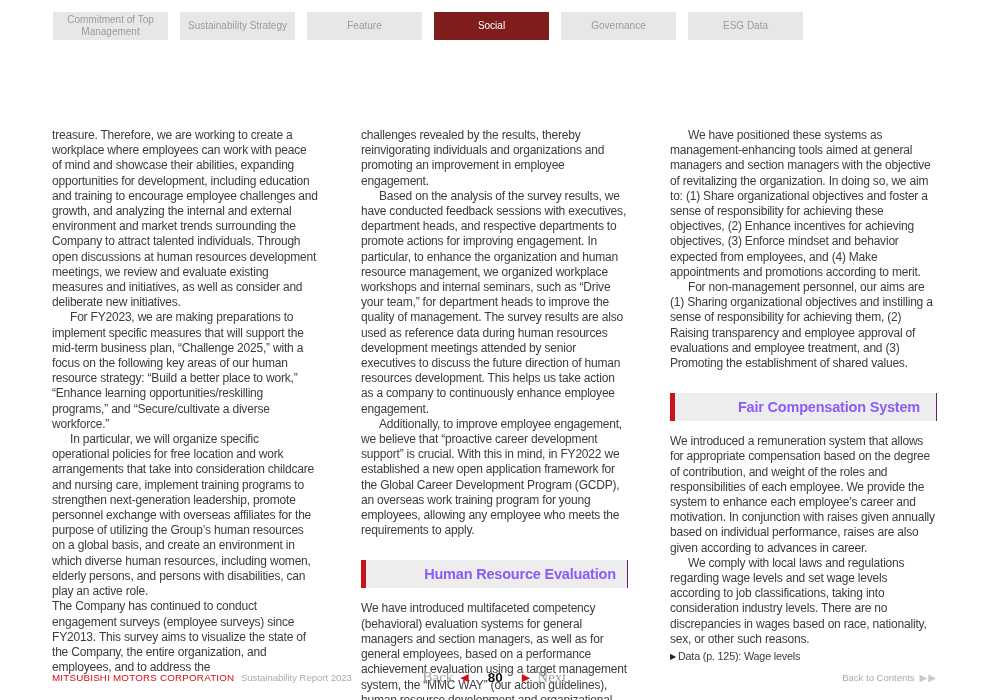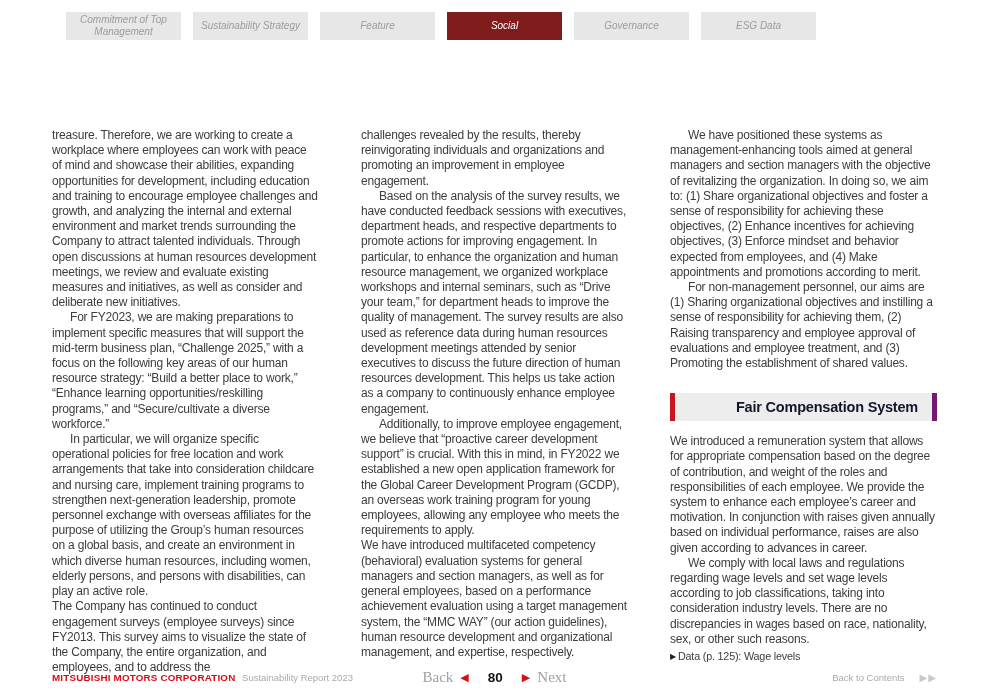--- a/index.html
+++ b/index.html
@@ -3,21 +3,21 @@
 <meta charset="utf-8">
 <style>
   * { margin:0; padding:0; box-sizing:border-box; }
   html,body { background:#ffffff; }
   .page {
     position:relative; width:990px; height:700px; background:#ffffff;
     font-family:"Liberation Sans", sans-serif; overflow:hidden;
   }
 
   
-  .nav { position:absolute; top:12px; left:66px; display:flex; gap:12px;font-style:italic; }
+  .nav { position:absolute; top:12px; left:53px; display:flex; gap:12px; }
   .tab {
     width:115px; height:28px; background:#e7e7e7; color:#9b9b9b;
     font-size:10px; line-height:1.2; display:flex; align-items:center;
     justify-content:center; text-align:center; padding:0 6px; cursor:pointer;
   }
   .tab.active { background:#7f1d1d; color:#ffffff; }
 
   
   .content {
     position:absolute; top:128px; left:52px; width:885px;
@@ -25,49 +25,49 @@
   }
   .col { flex:1; min-width:0; }
   .col p {
     font-size:12px; line-height:15.2px; letter-spacing:-0.2px;
     color:#3c3c3c; text-align:left;
   }
   .col p.indent { text-indent:1.5em; }
 
   .section-heading {
     margin:22px 0 13px; height:28px; background:#ededed;
-    border-left:5px solid #c8141f; border-right:5px solid #701a75;
+    border-left:5px solid #c8141f; border-right:1px solid #701a75;
     display:flex; align-items:center; justify-content:center;
-    font-size:14.5px; font-weight:bold; color:#0f172a; letter-spacing:-0.2px;padding-left:47px;
+    font-size:14.5px; font-weight:bold; color:#8b5cf6; letter-spacing:-0.2px;padding-left:47px;
   }
 
   .data-link {
     margin-top:3px; font-size:10.8px; color:#3c3c3c; letter-spacing:-0.2px;
     cursor:pointer; display:flex; align-items:center; gap:2px;
   }
   .data-link .marker { font-size:8px; color:#222222; }
 
   
   .footer {
     position:absolute; top:669px; left:52px; width:885px; height:18px;
     font-size:9.5px; color:#9b9b9b;
   }
   .footer-left { position:absolute; left:0; top:3px; white-space:nowrap; }
-  .footer-left .brand { color:#d70c18; font-weight:bold; font-size:9.8px; letter-spacing:0.2px; }
+  .footer-left .brand { color:#d70c18; font-weight:normal; font-size:9.8px; letter-spacing:0.2px; }
   .footer-left .report { color:#a9a9a9; margin-left:4px;margin-top:31px; }
   .footer-center {
     position:absolute; left:50%; transform:translateX(-50%); top:0;
     display:flex; align-items:center; gap:7px; white-space:nowrap;
   }
   .footer-center .arrow { color:#d70c18; font-size:11px; cursor:pointer; }
   .footer-center .page-num { font-size:13.5px; font-weight:bold; color:#111111; margin:0 12px; }
   .footer-center .nav-label { color:#a0a0a0; font-size:15px;font-family:Liberation Serif, serif; }
   .footer-right {
     position:absolute; right:0; top:3px; white-space:nowrap; cursor:pointer;
-    color:#a9a9a9; display:flex; align-items:center; gap:15px;
+    color:#a9a9a9; display:flex; align-items:center; gap:5px;
   }
   .footer-right .chevrons { color:#c9c9c9; font-size:10px; letter-spacing:1px; }
 </style>
 </head>
 <body>
 
 <div class="page">
 
   <div class="nav">
     <div class="tab">Commitment of Top Management</div>
@@ -84,20 +84,21 @@
       <p>treasure. Therefore, we are working to create a workplace where employees can work with peace of mind and showcase their abilities, expanding opportunities for development, including education and training to encourage employee challenges and growth, and analyzing the internal and external environment and market trends surrounding the Company to attract talented individuals. Through open discussions at human resources development meetings, we review and evaluate existing measures and initiatives, as well as consider and deliberate new initiatives.</p>
       <p class="indent">For FY2023, we are making preparations to implement specific measures that will support the mid-term business plan, “Challenge 2025,” with a focus on the following key areas of our human resource strategy: “Build a better place to work,” “Enhance learning opportunities/reskilling programs,” and “Secure/cultivate a diverse workforce.”</p>
       <p class="indent">In particular, we will organize specific operational policies for free location and work arrangements that take into consideration childcare and nursing care, implement training programs to strengthen next-generation leadership, promote personnel exchange with overseas affiliates for the purpose of utilizing the Group’s human resources on a global basis, and create an environment in which diverse human resources, including women, elderly persons, and persons with disabilities, can play an active role.</p>
       <p>The Company has continued to conduct engagement surveys (employee surveys) since FY2013. This survey aims to visualize the state of the Company, the entire organization, and employees, and to address the</p>
     </div>
 
     <div class="col">
       <p>challenges revealed by the results, thereby reinvigorating individuals and organizations and promoting an improvement in employee engagement.</p>
       <p class="indent">Based on the analysis of the survey results, we have conducted feedback sessions with executives, department heads, and respective departments to promote actions for improving engagement. In particular, to enhance the organization and human resource management, we organized workplace workshops and internal seminars, such as “Drive your team,” for department heads to improve the quality of management. The survey results are also used as reference data during human resources development meetings attended by senior executives to discuss the future direction of human resources development. This helps us take action as a company to continuously enhance employee engagement.</p>
       <p class="indent">Additionally, to improve employee engagement, we believe that “proactive career development support” is crucial. With this in mind, in FY2022 we established a new open application framework for the Global Career Development Program (GCDP), an overseas work training program for young employees, allowing any employee who meets the requirements to apply.</p>
+      <div class="section-heading">Human Resource Evaluation</div>
       <p>We have introduced multifaceted competency (behavioral) evaluation systems for general managers and section managers, as well as for general employees, based on a performance achievement evaluation using a target management system, the “MMC WAY” (our action guidelines), human resource development and organizational management, and expertise, respectively.</p>
     </div>
 
     <div class="col">
       <p class="indent">We have positioned these systems as management-enhancing tools aimed at general managers and section managers with the objective of revitalizing the organization. In doing so, we aim to: (1) Share organizational objectives and foster a sense of responsibility for achieving these objectives, (2) Enhance incentives for achieving objectives, (3) Enforce mindset and behavior expected from employees, and (4) Make appointments and promotions according to merit.</p>
       <p class="indent">For non-management personnel, our aims are (1) Sharing organizational objectives and instilling a sense of responsibility for achieving them, (2) Raising transparency and employee approval of evaluations and employee treatment, and (3) Promoting the establishment of shared values.</p>
       <div class="section-heading">Fair Compensation System</div>
       <p>We introduced a remuneration system that allows for appropriate compensation based on the degree of contribution, and weight of the roles and responsibilities of each employee. We provide the system to enhance each employee’s career and motivation. In conjunction with raises given annually based on individual performance, raises are also given according to advances in career.</p>
       <p class="indent">We comply with local laws and regulations regarding wage levels and set wage levels according to job classifications, taking into consideration industry levels. There are no discrepancies in wages based on race, nationality, sex, or other such reasons.</p>
       <div class="data-link">

